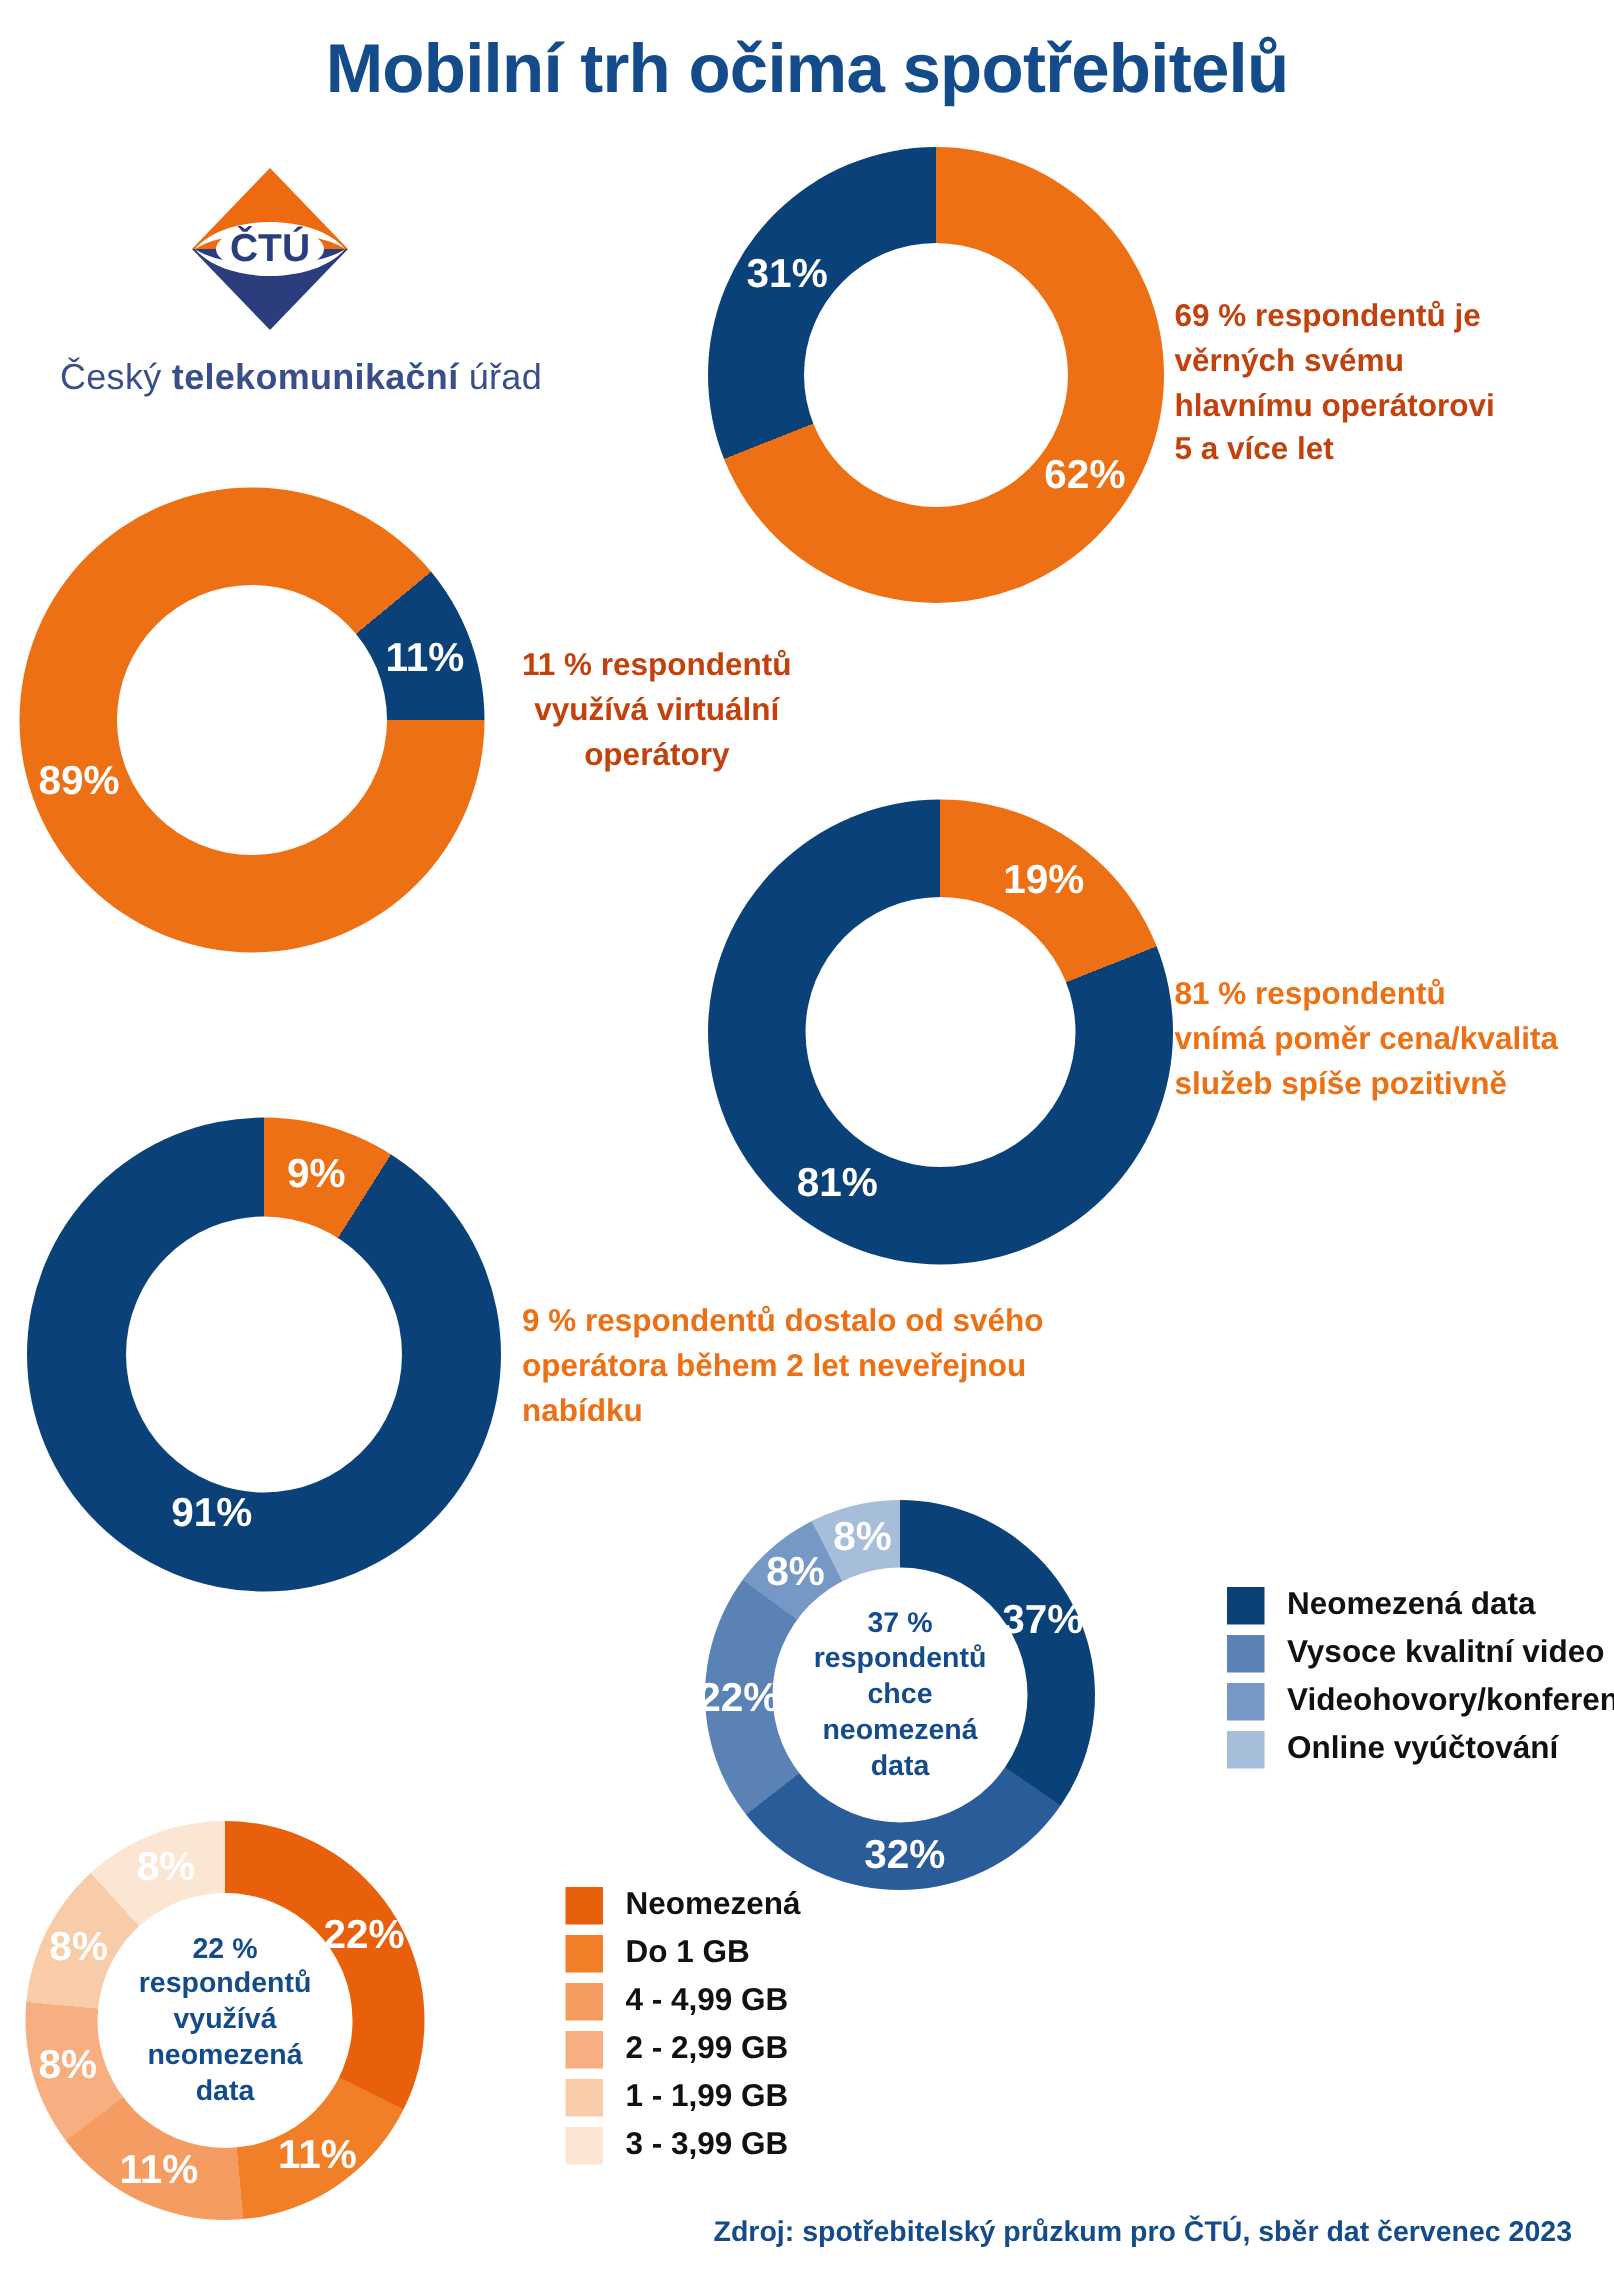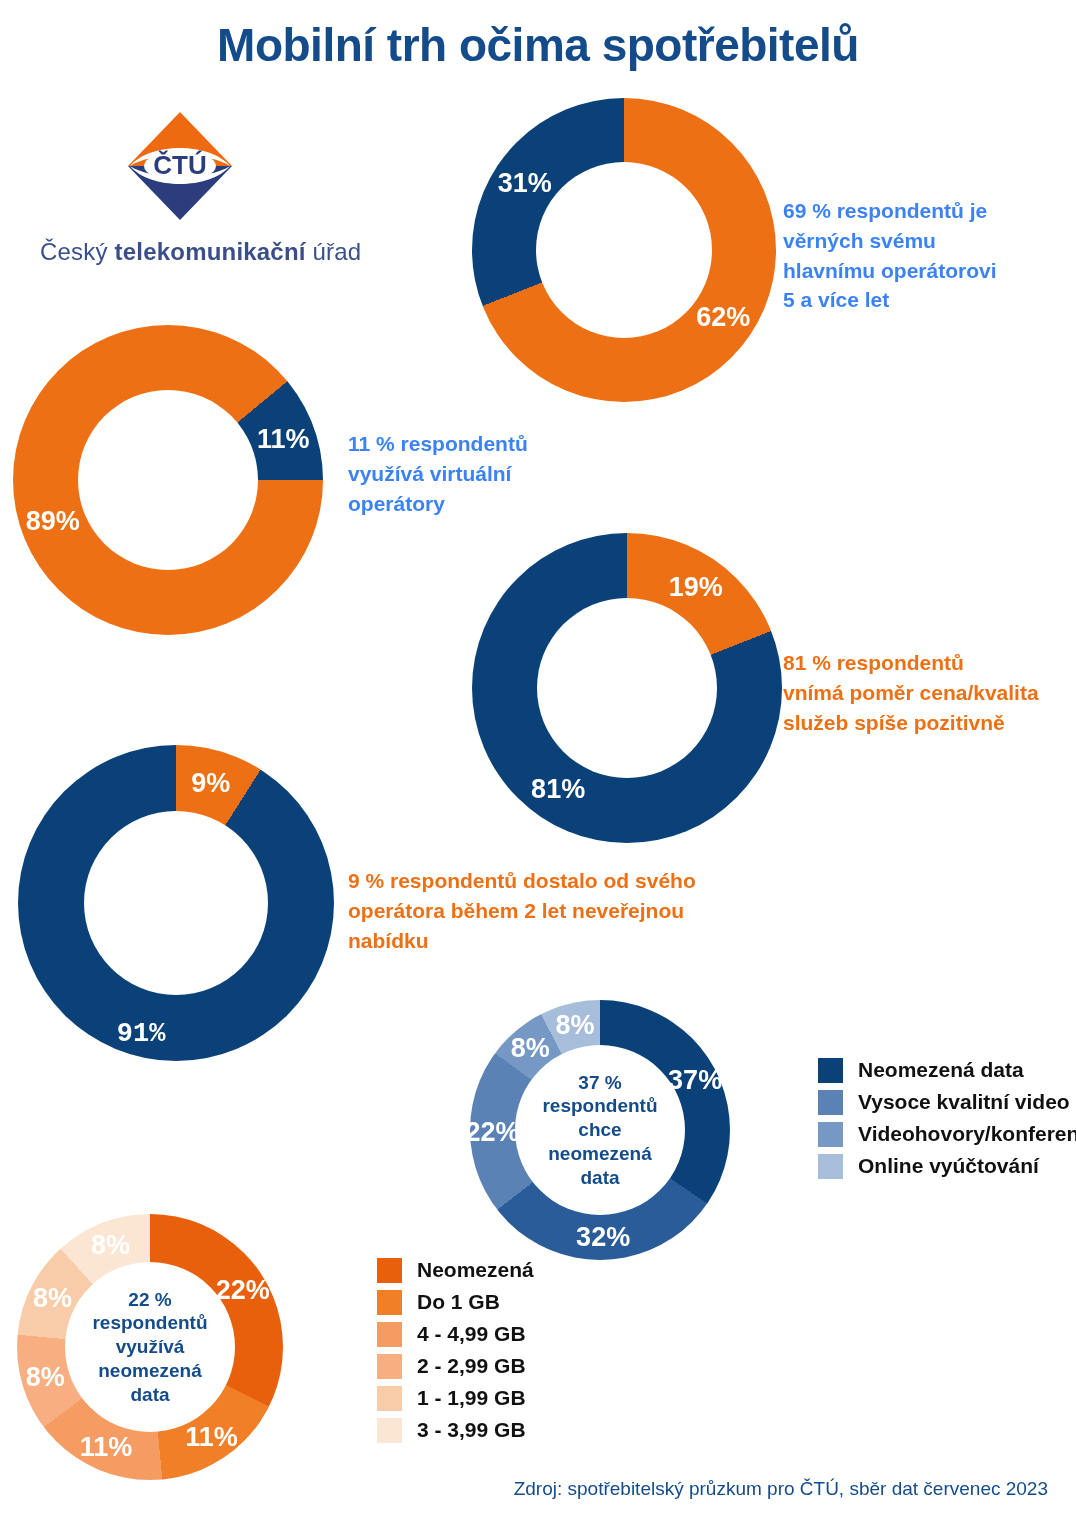--- a/index.html
+++ b/index.html
@@ -70,41 +70,41 @@
     padding: 0 10px;
   }
 
   
   .callout {
     font-size: 21px;
     font-weight: bold;
     line-height: 1.42;
     white-space: pre-line;
   }
-  .callout.blue { color: #3b82f6; }
+  .callout.blue { color: #c2410c; }
   .callout.orange { color: #ED7014; }
 
   
   .legend { display: flex; flex-direction: column; }
   .legend-row { display: flex; align-items: flex-start; margin-bottom: 7px; margin-left: 32px; }
   .legend-swatch { width: 25px; height: 25px; flex: 0 0 25px; }
   .legend-label {
     margin-left: 15px;
     font-size: 21px;
     font-weight: bold;
     color: #111111;
     white-space: nowrap;
   }
 
   
   #footer-source {
     bottom: 24px;
     right: 28px;
     font-size: 19px;
-    font-weight: normal;
+    font-weight: bold;
     color: #144C8B;
     white-space: nowrap;
   }
 </style>
 </head>
 <body>
 
 <div class="abs" id="page-title">Mobilní trh očima spotřebitelů</div>
 
 <div class="abs" id="logo-block">
@@ -135,21 +135,21 @@
       <div class="slice-label" style="left: 270.258px; top: 113.505px;">11%</div>
     </div>
     <div class="abs donut" style="left: 472px; top: 533px; width: 310px; height: 310px; background: conic-gradient(rgb(237, 112, 20) 0deg, rgb(237, 112, 20) 68.4deg, rgb(10, 65, 120) 68.4deg, rgb(10, 65, 120) 360deg);">
       <div class="donut-hole" style="width: 180px; height: 180px;"></div>
       <div class="slice-label" style="left: 223.855px; top: 53.6826px;">19%</div>
       <div class="slice-label" style="left: 86.1448px; top: 256.317px;">81%</div>
     </div>
     <div class="abs donut" style="left: 18px; top: 745px; width: 316px; height: 316px; background: conic-gradient(rgb(237, 112, 20) 0deg, rgb(237, 112, 20) 32.4deg, rgb(10, 65, 120) 32.4deg, rgb(10, 65, 120) 360deg);">
       <div class="donut-hole" style="width: 184px; height: 184px;"></div>
       <div class="slice-label" style="left: 192.874px; top: 37.9633px;">9%</div>
-      <div class="slice-label" style="left: 123.126px; top: 289px; font-family: Liberation Mono, monospace;">91%</div>
+      <div class="slice-label" style="left: 123.126px; top: 264px;">91%</div>
     </div>
     <div class="abs donut" style="left: 470px; top: 1000px; width: 260px; height: 260px; background: conic-gradient(rgb(10, 65, 120) 0deg, rgb(10, 65, 120) 124.486deg, rgb(42, 92, 154) 124.486deg, rgb(42, 92, 154) 232.15deg, rgb(91, 130, 180) 232.15deg, rgb(91, 130, 180) 306.168deg, rgb(117, 152, 196) 306.168deg, rgb(117, 152, 196) 333.084deg, rgb(166, 190, 218) 333.084deg, rgb(166, 190, 218) 360deg);">
       <div class="donut-hole" style="width: 170px; height: 170px;">
         <div class="center-text" style="white-space: pre-line;">37 % respondentů
 chce neomezená
 data</div>
       </div>
       <div class="slice-label" style="left: 225.13px; top: 79.9348px;">37%</div>
       <div class="slice-label" style="left: 133.156px; top: 237.454px;">32%</div>
       <div class="slice-label" style="left: 22.5116px; top: 131.578px;">22%</div>
@@ -167,21 +167,21 @@
       <div class="slice-label" style="left: 194.6px; top: 222.925px;">11%</div>
       <div class="slice-label" style="left: 88.9726px; top: 232.713px;">11%</div>
       <div class="slice-label" style="left: 28.161px; top: 162.829px;">8%</div>
       <div class="slice-label" style="left: 35.4272px; top: 84.4145px;">8%</div>
       <div class="slice-label" style="left: 93.6247px; top: 31.3605px;">8%</div>
     </div>
     <div class="abs callout blue" style="left: 783px; top: 196px;">69 % respondentů je
 věrných svému
 hlavnímu operátorovi
 5 a více let</div>
-    <div class="abs callout blue" style="left: 348px; top: 429px;">11 % respondentů
+    <div class="abs callout blue" style="left: 348px; top: 429px; text-align: center;">11 % respondentů
 využívá virtuální
 operátory</div>
     <div class="abs callout orange" style="left: 783px; top: 648px;">81 % respondentů
 vnímá poměr cena/kvalita
 služeb spíše pozitivně</div>
     <div class="abs callout orange" style="left: 348px; top: 866px;">9 % respondentů dostalo od svého
 operátora během 2 let neveřejnou
 nabídku</div>
     <div class="abs legend" style="left: 786px; top: 1058px;">
       <div class="legend-row">

